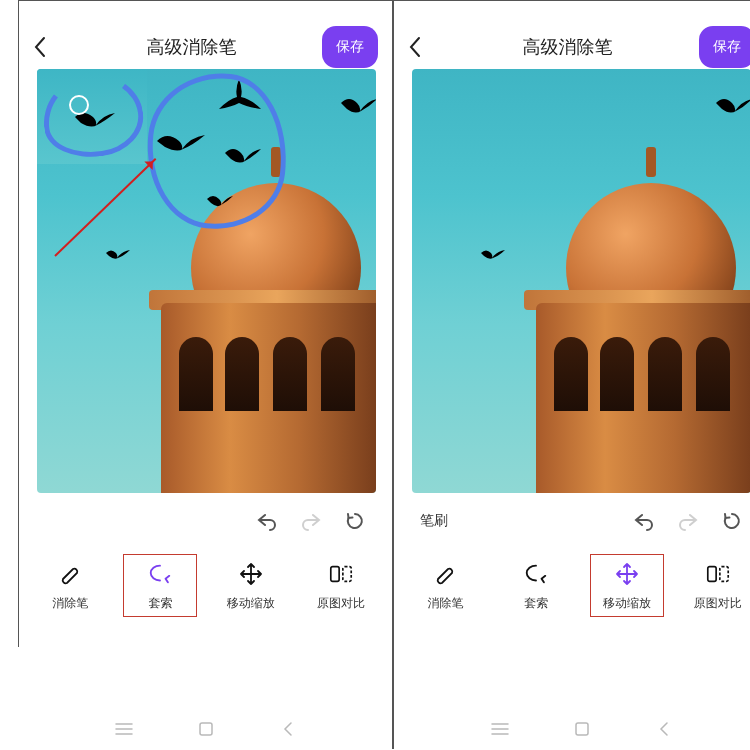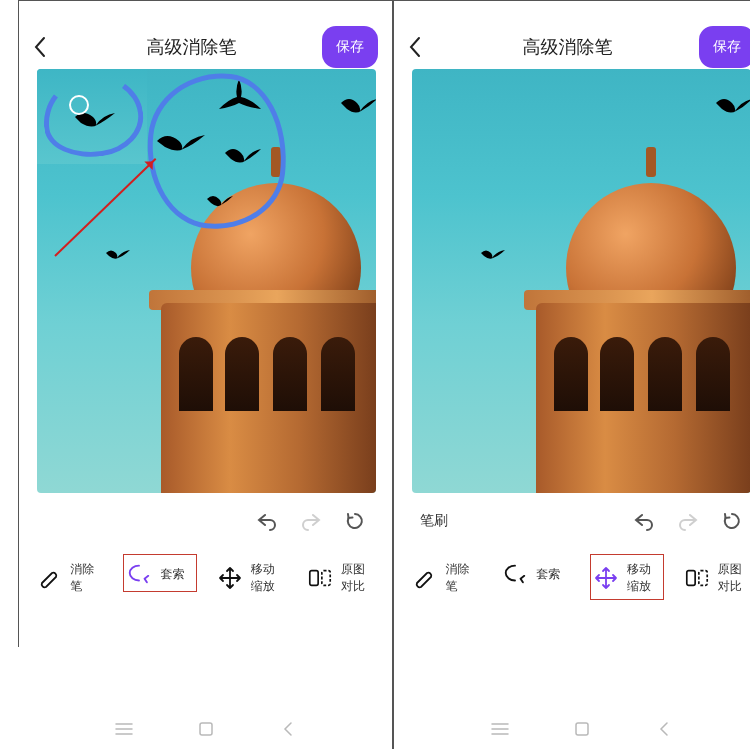--- a/index.html
+++ b/index.html
@@ -39,21 +39,21 @@
   .mini-ic.dis { color:#cfcfcf; }
   .slider-lbl { font-size:14px; color:#333; margin-right:10px; }
   .slider-wrap { position:relative; width:130px; height:24px; display:flex; align-items:center; }
   .slider-track { position:absolute; left:0; right:0; top:11px; height:2px; background:#e2e2e2; }
   .slider-fill  { position:absolute; left:0; width:64px; top:11px; height:2px; background:#7a3ff0; }
   .slider-thumb { position:absolute; left:58px; top:4px; width:16px; height:16px; background:#fff; border:1px solid #ccc; border-radius:50%; box-shadow:0 1px 2px rgba(0,0,0,.15);}
   .slider-val  { position:absolute; left:54px; top:-16px; font-size:12px; color:#333; }
   .mini-right { margin-left:auto; display:flex; gap:22px; }
   
   .tool-row { display:flex; justify-content:space-around; align-items:flex-start; padding: 14px 6px 12px; }
-  .tool { display:flex; flex-direction:row; align-items:center; gap:8px; width:72px; padding:6px 2px 4px; }
+  .tool { display:flex; flex-direction:column; align-items:center; gap:8px; width:72px; padding:6px 2px 4px; }
   .tool.selected { outline: 1.5px solid #c43b2f; outline-offset: 0; }
   .tool-ic { width:26px; height:26px; display:flex; align-items:center; justify-content:center; color:#111; }
   .tool-ic.purple { color:#7a3ff0; }
   .tool-lbl { font-size:12px; color:#333; }
   
   .nav { margin-top:auto; height:40px; display:flex; justify-content:center; gap:64px; align-items:center; color:#b9b9b9; }
   .nav-ic { width:18px; height:18px; display:flex; align-items:center; justify-content:center; }
 </style>
 </head>
 <body>

